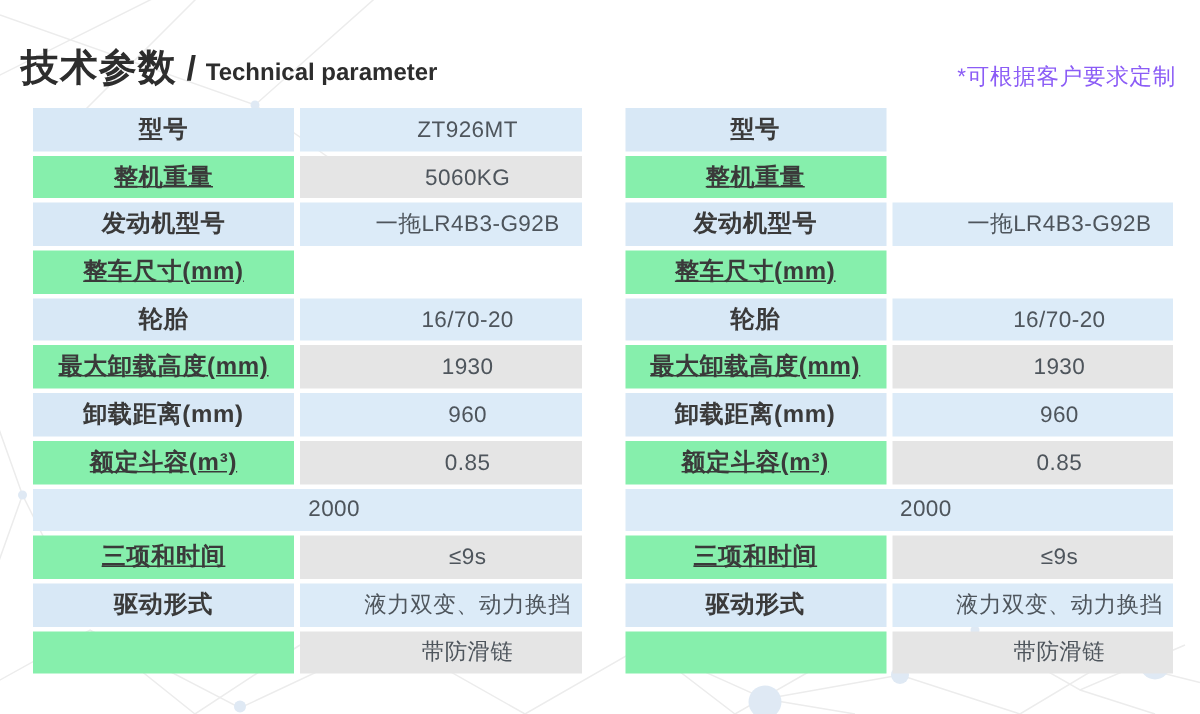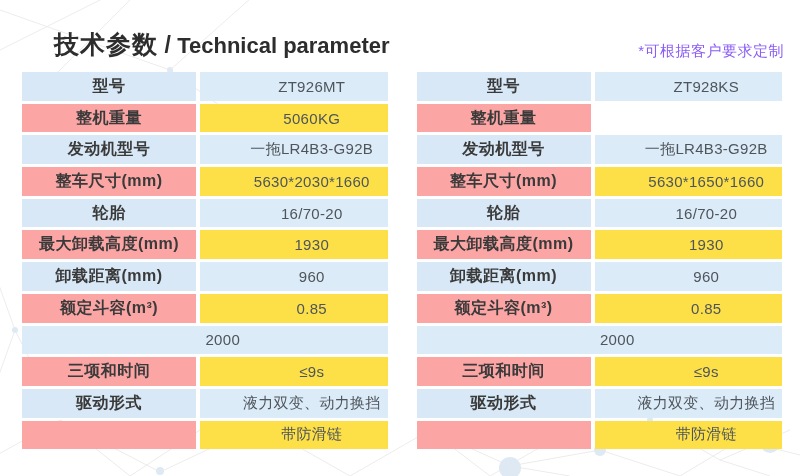--- a/index.html
+++ b/index.html
@@ -18,23 +18,23 @@
     pointer-events: none;
   }
   .header-title {
     position: absolute;
     left: 14px;
     top: 24px;
     color: #2d2d2d;
     font-weight: bold;
     white-space: nowrap;
   }
-  .header-title .cn { font-size: 25px; letter-spacing: 1px; margin-left: 40px; }
+  .header-title .cn { font-size: 25px; letter-spacing: 1px; }
   .header-title .sep { font-size: 23px; }
-  .header-title .en { font-size: 22px; }
+  .header-title .en { font-size: 16px; }
   .header-note {
     position: absolute;
     right: 16px;
     top: 42px;
     font-size: 15px;
     color: #8b5cf6;
     letter-spacing: 0.5px;
   }
   .tables {
     position: absolute;
@@ -71,22 +71,22 @@
   .cell.value {
     flex: 1;
     font-size: 15px;
     font-weight: 400;
     color: #4e555c;
     letter-spacing: 0.3px;
     padding-left: 36px;
   }
   .row.blue .cell.label { background: #d8e8f6; }
   .row.blue .cell.value { background: #dcebf8; }
-  .row.gray .cell.label { background: #fca5a5; }
-  .row.gray .cell.value { background: #fde047; }
+  .row.gray .cell.label { background: #86efac; text-decoration: underline; }
+  .row.gray .cell.value { background: #e5e5e5; }
 </style>
 </head>
 <body>
 
 <svg class="watermark" viewBox="0 0 800 476" xmlns="http://www.w3.org/2000/svg" aria-hidden="true">
   <g stroke="#ececec" stroke-width="1" fill="none">
     <path d="M-20 60 L120 -10"></path>
     <path d="M40 90 L150 -20"></path>
     <path d="M0 10 L170 70 L260 -10"></path>
     <path d="M170 70 L240 120"></path>
@@ -127,21 +127,20 @@
       <div class="row gray">
         <div class="cell label">整机重量</div>
         <div class="cell value">5060KG</div>
       </div>
       <div class="row blue">
         <div class="cell label">发动机型号</div>
         <div class="cell value">一拖LR4B3-G92B</div>
       </div>
       <div class="row gray">
         <div class="cell label">整车尺寸(mm)</div>
-        <div class="cell value">5630*2030*1660</div>
       </div>
       <div class="row blue">
         <div class="cell label">轮胎</div>
         <div class="cell value">16/70-20</div>
       </div>
       <div class="row gray">
         <div class="cell label">最大卸载高度(mm)</div>
         <div class="cell value">1930</div>
       </div>
       <div class="row blue">
@@ -164,32 +163,30 @@
         <div class="cell value">液力双变、动力换挡</div>
       </div>
       <div class="row gray">
         <div class="cell label"></div>
         <div class="cell value">带防滑链</div>
       </div>
     </div>
   <div class="spec-table">
       <div class="row blue">
         <div class="cell label">型号</div>
-        <div class="cell value">ZT928KS</div>
       </div>
       <div class="row gray">
         <div class="cell label">整机重量</div>
       </div>
       <div class="row blue">
         <div class="cell label">发动机型号</div>
         <div class="cell value">一拖LR4B3-G92B</div>
       </div>
       <div class="row gray">
         <div class="cell label">整车尺寸(mm)</div>
-        <div class="cell value">5630*1650*1660</div>
       </div>
       <div class="row blue">
         <div class="cell label">轮胎</div>
         <div class="cell value">16/70-20</div>
       </div>
       <div class="row gray">
         <div class="cell label">最大卸载高度(mm)</div>
         <div class="cell value">1930</div>
       </div>
       <div class="row blue">

